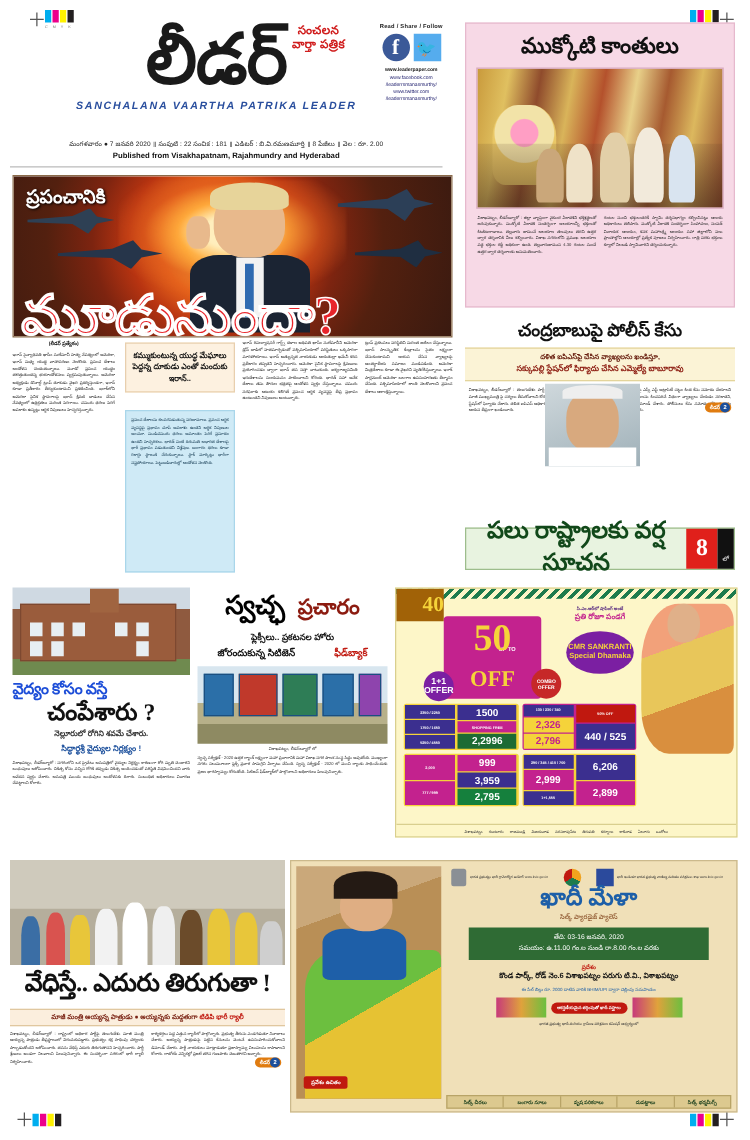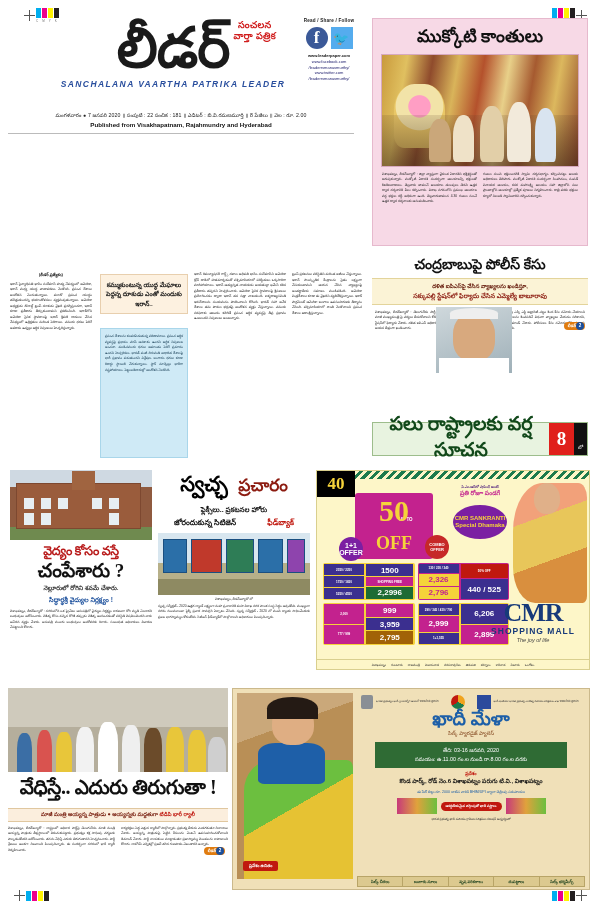--- a/index.html
+++ b/index.html
@@ -143,21 +143,21 @@
             align-items:flex-end; justify-content:center; padding-bottom:4px; }
 
   
   .hosp { position:absolute; left:10px; top:470px; width:142px; height:200px; }
   .hosp-photo { width:100%; height:70px; overflow:hidden; position:relative;
                 background:linear-gradient(180deg,#cfd9e2 0 24%, #8f5a3f 24% 82%, #6f8a4f 82% 100%); }
   .hosp-photo .bldg { position:absolute; left:4%; top:18%; width:88%; height:66%; background:#9a5c3c;
                       border:1px solid #7d4830; }
   .hosp-photo .tower { position:absolute; left:44%; top:2%; width:16%; height:26%; background:#a06440; }
   .hosp-photo .win { position:absolute; background:#e7eef2; }
-  .hosp-h1 { font-size:12.5px; font-weight:bold; color:#b91c1c; text-align:center; margin-top:4px;
+  .hosp-h1 { font-size:12.5px; font-weight:bold; color:#1d4ed8; margin-top:4px;
              font-family:"Liberation Serif",serif; letter-spacing:-.3px; }
   .hosp-h2 { font-size:19px; font-weight:bold; color:#111; text-align:center; line-height:1.05;
              font-family:"Liberation Serif",serif; }
   .hosp-s1 { font-size:6.2px; font-weight:bold; color:#333; text-align:center; margin-top:3px; }
   .hosp-s2 { font-size:6.5px; font-weight:bold; color:#1b4f9c; text-align:center; margin-top:3px; }
   .hosp-body { font-size:3.25px; line-height:1.66; color:#2b2b2b; text-align:justify; margin-top:4px;
                position:relative; }
 
   
   .swa { position:absolute; left:158px; top:470px; width:152px; height:200px; }
@@ -173,23 +173,23 @@
   .swa-photo .bb { position:absolute; top:10%; height:54%; background:#2b6fa8; border:1px solid #1b4f80; }
   .swa-cap { font-size:3.4px; text-align:center; color:#333; margin-top:2px; }
   .swa-body { font-size:3.25px; line-height:1.66; color:#2b2b2b; text-align:justify; margin-top:2px;
               position:relative; }
 
   
   .cmr { position:absolute; left:316px; top:470px; width:274px; height:200px;
          background:#fdf6c8; border:1px solid #d9cf8e; overflow:hidden; }
   .cmr-zig { position:absolute; left:0; top:0; width:100%; height:8px;
              background:repeating-linear-gradient(135deg,#1d7b4c 0 3px, #fdf6c8 3px 6px); }
-  .cmr-40 { position:absolute; left:0; top:0; width:38px; height:26px; background:#000000;
+  .cmr-40 { position:absolute; left:0; top:0; width:38px; height:26px; background:#a16207;
             color:#f5d33a; font-size:17px; font-weight:bold; display:flex; align-items:center;
-            justify-content:center; font-family:"Liberation Serif",serif; }
+            justify-content:flex-end; font-family:"Liberation Serif",serif; }
   .cmr-bag { position:absolute; left:38px; top:22px; width:78px; height:66px; background:#c3228e;
              border-radius:3px; }
   .cmr-bag .fifty { position:absolute; left:0; top:4px; width:100%; text-align:center;
              color:#f5d33a; font-size:30px; font-weight:bold; font-family:"Liberation Serif",serif;
              line-height:.9; }
   .cmr-bag .off { position:absolute; left:0; bottom:5px; width:100%; text-align:center;
              color:#f5d33a; font-size:18px; font-weight:bold; font-family:"Liberation Serif",serif; }
   .cmr-upto { position:absolute; left:44px; top:24px; color:#fff; font-size:4.5px; font-weight:bold; }
   .cmr-ball { position:absolute; border-radius:50%; display:flex; align-items:center;
               justify-content:center; color:#fff; font-weight:bold; text-align:center; }
@@ -357,20 +357,38 @@
       <div class="fig" style="left:64%; width:12%; height:54%; background:#f2eadb;"></div>
       <div class="fig" style="left:78%; width:11%; height:48%; background:#d9e4f0;"></div>
       <div class="fig" style="left:24%; width:11%; height:38%; background:#caa77a;"></div>
     </div>
     <div class="pink-cols">
       <div class="pink-col">విశాఖపట్నం, లీడర్‌బ్యూరో : జిల్లా వ్యాప్తంగా వైకుంఠ ఏకాదశిని భక్తిశ్రద్ధలతో జరుపుకున్నారు. ముక్కోటి ఏకాదశి సందర్భంగా ఆలయాలన్నీ భక్తులతో కిటకిటలాడాయి. తెల్లవారు జామునే ఆలయాల తలుపులు తెరచి ఉత్తర ద్వార దర్శనానికి వీలు కల్పించారు. విశాఖ నగరంలోని ప్రముఖ ఆలయాల వద్ద భక్తుల రద్దీ అధికంగా ఉంది. తెల్లవారుజామున 4.30 గంటల నుంచే ఉత్తర ద్వార దర్శనాలకు అనుమతించారు.</div>
       <div class="pink-col">గంటల నుంచి భక్తులందరికీ స్వామి దర్శనభాగ్యం కల్పించినట్లు ఆలయ అధికారులు తెలిపారు. ముక్కోటి ఏకాదశి సందర్భంగా సింహాచలం, సంపత్ వినాయక ఆలయం, కనక మహాలక్ష్మి ఆలయం సహా జిల్లాలోని పలు ప్రాంతాల్లోని ఆలయాల్లో ప్రత్యేక పూజలు నిర్వహించారు. రాత్రి వరకు భక్తులు క్యూలో నిలబడి స్వామివారిని దర్శించుకున్నారు.</div>
     </div>
   </div>
 
+  <div class="lead">
+    <div class="lead-bg"></div>
+    <div class="lead-smoke"></div>
+    <div class="jet" style="left:3%; top:20%; width:20%; height:16%;"></div>
+    <div class="jet" style="left:10%; top:40%; width:24%; height:18%; background:#26354a;"></div>
+    <div class="jet" style="left:74%; top:8%; width:22%; height:20%; background:#2c3f57;"></div>
+    <div class="jet" style="left:78%; top:40%; width:20%; height:17%; background:#1f2e41;"></div>
+    <div class="trump">
+      <div class="suit"></div>
+        <div class="shirt"></div>
+        <div class="tie"></div>
+      <div class="face"></div>
+        <div class="hair"></div>
+        <div class="hand"></div>
+    </div>
+    <div class="lead-kicker">ప్రపంచానికి</div>
+    <div class="lead-head">మూడునుందా?</div>
+  </div>
 
   <div class="lead-body">
     <div class="lb-col lb-c1">
       <div class="lb-byline">(లీడర్ ప్రత్యేకం)</div>
       <div>ఇరాన్ సైన్యాధిపతి ఖాసీం సులేమానీ హత్య నేపథ్యంలో అమెరికా, ఇరాన్ మధ్య యుద్ధ వాతావరణం నెలకొంది. ప్రపంచ దేశాలు ఆందోళన చెందుతున్నాయి. మూడో ప్రపంచ యుద్ధం తలెత్తుతుందన్న భయాందోళనలు వ్యక్తమవుతున్నాయి. అమెరికా అధ్యక్షుడు డొనాల్డ్ ట్రంప్ దూకుడు వైఖరి ప్రదర్శిస్తుండగా, ఇరాన్ కూడా ప్రతీకారం తీర్చుకుంటామని ప్రకటించింది. ఇరాక్‌లోని అమెరికా సైనిక స్థావరాలపై ఇరాన్ క్షిపణి దాడులు చేసిన నేపథ్యంలో ఉద్రిక్తతలు మరింత పెరిగాయి. చమురు ధరలు పెరిగే అవకాశం ఉన్నట్లు ఆర్థిక నిపుణులు హెచ్చరిస్తున్నారు.</div>
     </div>
     <div class="pullquote">కమ్ముకుంటున్న యుద్ధ మేఘాలు
 పెద్దన్న దూకుడు ఎంతో
 మందుకు ఇరాన్..</div>
     <div class="bluebox">ప్రపంచ దేశాలను కలవరపెడుతున్న పరిణామాలు. ప్రపంచ ఆర్థిక వ్యవస్థపై ప్రభావం చూపే అవకాశం ఉందని ఆర్థిక నిపుణుల అంచనా. ముడిచమురు ధరలు అమాంతం పెరిగే ప్రమాదం ఉందని హెచ్చరికలు. భారత్ వంటి దిగుమతి ఆధారిత దేశాలపై భారీ ప్రభావం పడుతుందని విశ్లేషణ. బంగారం ధరలు కూడా రికార్డు స్థాయికి చేరుకున్నాయి. స్టాక్ మార్కెట్లు భారీగా నష్టపోయాయి. పెట్టుబడిదారుల్లో ఆందోళన నెలకొంది.</div>
@@ -490,39 +508,34 @@
         </div>
       </div>
       <div class="cmr-card" style="background:#f5d33a;">
         <div class="cc-left">
           <div class="cc-chip" style="background:#c3228e;">2,000</div>
           <div class="cc-chip" style="background:#c3228e;">777 / 999</div>
         </div>
         <div class="cc-right">
           <div class="cc-price" style="background:#c3228e;">999</div>
           <div class="cc-price" style="background:#3b2f8f;">3,959</div>
-          <div class="cc-price" style="background:#a16207;">2,795</div>
+          <div class="cc-price" style="background:#15803d;">2,795</div>
         </div>
       </div>
       <div class="cmr-card" style="background:#f5d33a;">
         <div class="cc-left">
           <div class="cc-chip" style="background:#3b2f8f;">290 / 345 / 410 / 700</div>
           <div class="cc-price" style="background:#c3228e;">2,999</div>
           <div class="cc-chip" style="background:#3b2f8f;">1+1,555</div>
         </div>
         <div class="cc-right">
           <div class="cc-price" style="background:#3b2f8f;">6,206</div>
           <div class="cc-price" style="background:#c3228e;">2,899</div>
         </div>
       </div>
-    </div>
-    <div class="cmr-logo">
-      <div class="word">CMR</div>
-      <div class="sm">SHOPPING MALL</div>
-      <div class="joy">The joy of life</div>
     </div>
     <div class="cmr-foot">
       <span>విశాఖపట్నం</span>
       <span>గుంటూరు</span>
       <span>రాజమండ్రి</span>
       <span>విజయవాడ</span>
       <span>నరసరావుపేట</span>
       <span>తిరుపతి</span>
       <span>కర్నూలు</span>
       <span>కాకినాడ</span>

